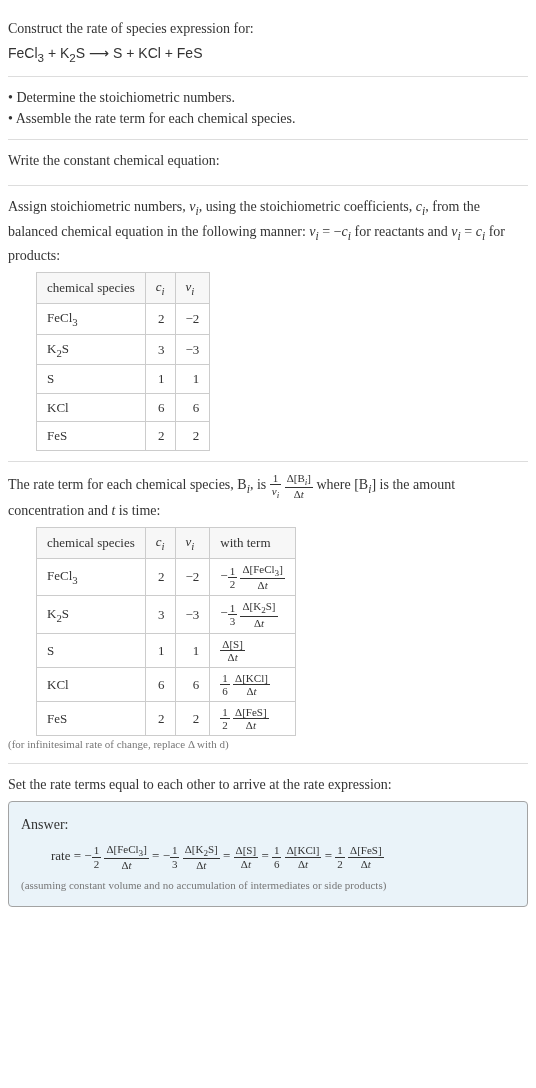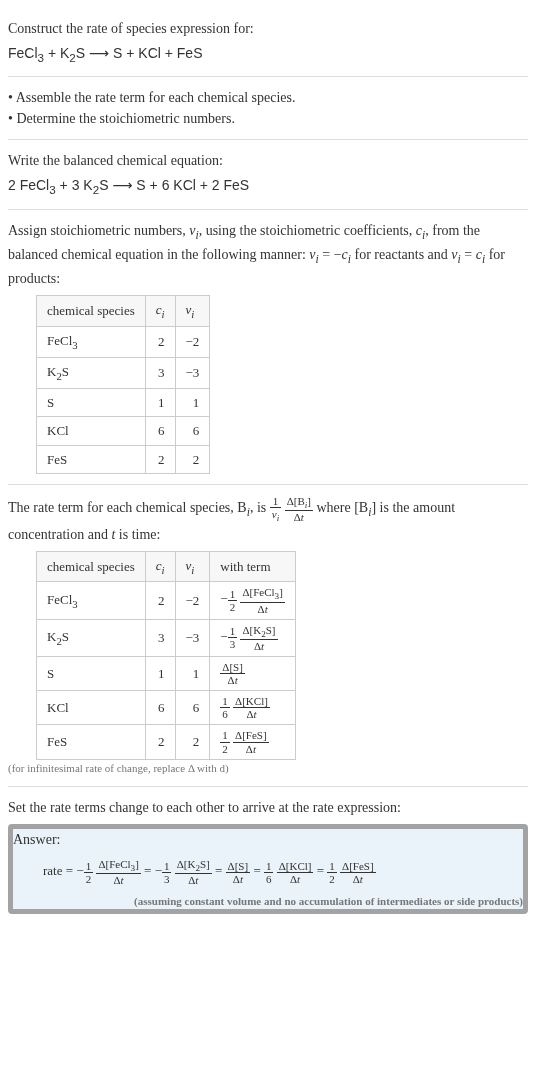--- a/index.html
+++ b/index.html
@@ -69,61 +69,59 @@
     .frac-den {
       display: block;
       padding: 0 2px;
     }
     .footnote {
       font-size: 11px;
       color: #777;
     }
     .answer-box {
       background: #eaf3f9;
-      border: 5px solid #a3a3a3;
+      border: 1px solid #a3a3a3;
       border-radius: 4px;
-      padding: 0;
+      padding: 12px;
       margin-top: 6px;
     }
     .answer-title {
       margin-bottom: 8px;
     }
     .answer-rate {
       padding-left: 30px;
       font-size: 13px;
     }
     .answer-note {
       font-size: 11px;
       color: #777;
-      text-align: right;
+      text-align: left;
       margin-top: 6px;
-      font-weight: bold;
     }
     .rate-cell {
       white-space: nowrap;
     }
   </style>
 </head>
 <body>
 
 <div class="section">
   <div class="header-line">Construct the rate of species expression for:</div>
   <div class="equation">FeCl<sub>3</sub> + K<sub>2</sub>S ⟶ S + KCl + FeS</div>
 </div>
 
 <div class="section">
   <ul class="plan-list">
+    <li>Determine the stoichiometric numbers.</li>
     <li>Assemble the rate term for each chemical species.</li>
-    <li>Determine the stoichiometric numbers.</li>
   </ul>
 </div>
 
 <div class="section">
-  <div class="header-line">Write the balanced chemical equation:</div>
-  <div class="equation">2 FeCl<sub>3</sub> + 3 K<sub>2</sub>S ⟶ S + 6 KCl + 2 FeS</div>
+  <div class="header-line">Write the constant chemical equation:</div>
 </div>
 
 <div class="section">
   <div>Assign stoichiometric numbers, <i>ν<sub>i</sub></i>, using the stoichiometric coefficients, <i>c<sub>i</sub></i>, from the balanced chemical equation in the following manner: <i>ν<sub>i</sub></i> = −<i>c<sub>i</sub></i> for reactants and <i>ν<sub>i</sub></i> = <i>c<sub>i</sub></i> for products:</div>
   <table>
     <tbody>
         <tr>
       <th>chemical species</th>
       <th><i>c<sub>i</sub></i></th>
       <th><i>ν<sub>i</sub></i></th>
@@ -196,19 +194,19 @@
           <td class="num">2</td>
           <td class="num">2</td>
           <td class="rate-cell"><span class="frac"><span class="frac-num">1</span><span class="frac-den">2</span></span> <span class="frac"><span class="frac-num">Δ[FeS]</span><span class="frac-den">Δ<i>t</i></span></span></td>
         </tr>
   </tbody>
     </table>
   <div class="footnote">(for infinitesimal rate of change, replace Δ with d)</div>
 </div>
 
 <div class="section">
-  <div>Set the rate terms change to each other to arrive at the rate expression:</div>
+  <div>Set the rate terms equal to each other to arrive at the rate expression:</div>
   <div class="answer-box">
     <div class="answer-title">Answer:</div>
     <div class="answer-rate">rate = −<span class="frac"><span class="frac-num">1</span><span class="frac-den">2</span></span> <span class="frac"><span class="frac-num">Δ[FeCl<sub>3</sub>]</span><span class="frac-den">Δ<i>t</i></span></span> = −<span class="frac"><span class="frac-num">1</span><span class="frac-den">3</span></span> <span class="frac"><span class="frac-num">Δ[K<sub>2</sub>S]</span><span class="frac-den">Δ<i>t</i></span></span> = <span class="frac"><span class="frac-num">Δ[S]</span><span class="frac-den">Δ<i>t</i></span></span> = <span class="frac"><span class="frac-num">1</span><span class="frac-den">6</span></span> <span class="frac"><span class="frac-num">Δ[KCl]</span><span class="frac-den">Δ<i>t</i></span></span> = <span class="frac"><span class="frac-num">1</span><span class="frac-den">2</span></span> <span class="frac"><span class="frac-num">Δ[FeS]</span><span class="frac-den">Δ<i>t</i></span></span></div>
     <div class="answer-note">(assuming constant volume and no accumulation of intermediates or side products)</div>
   </div>
 </div>
 
 </body></html>

